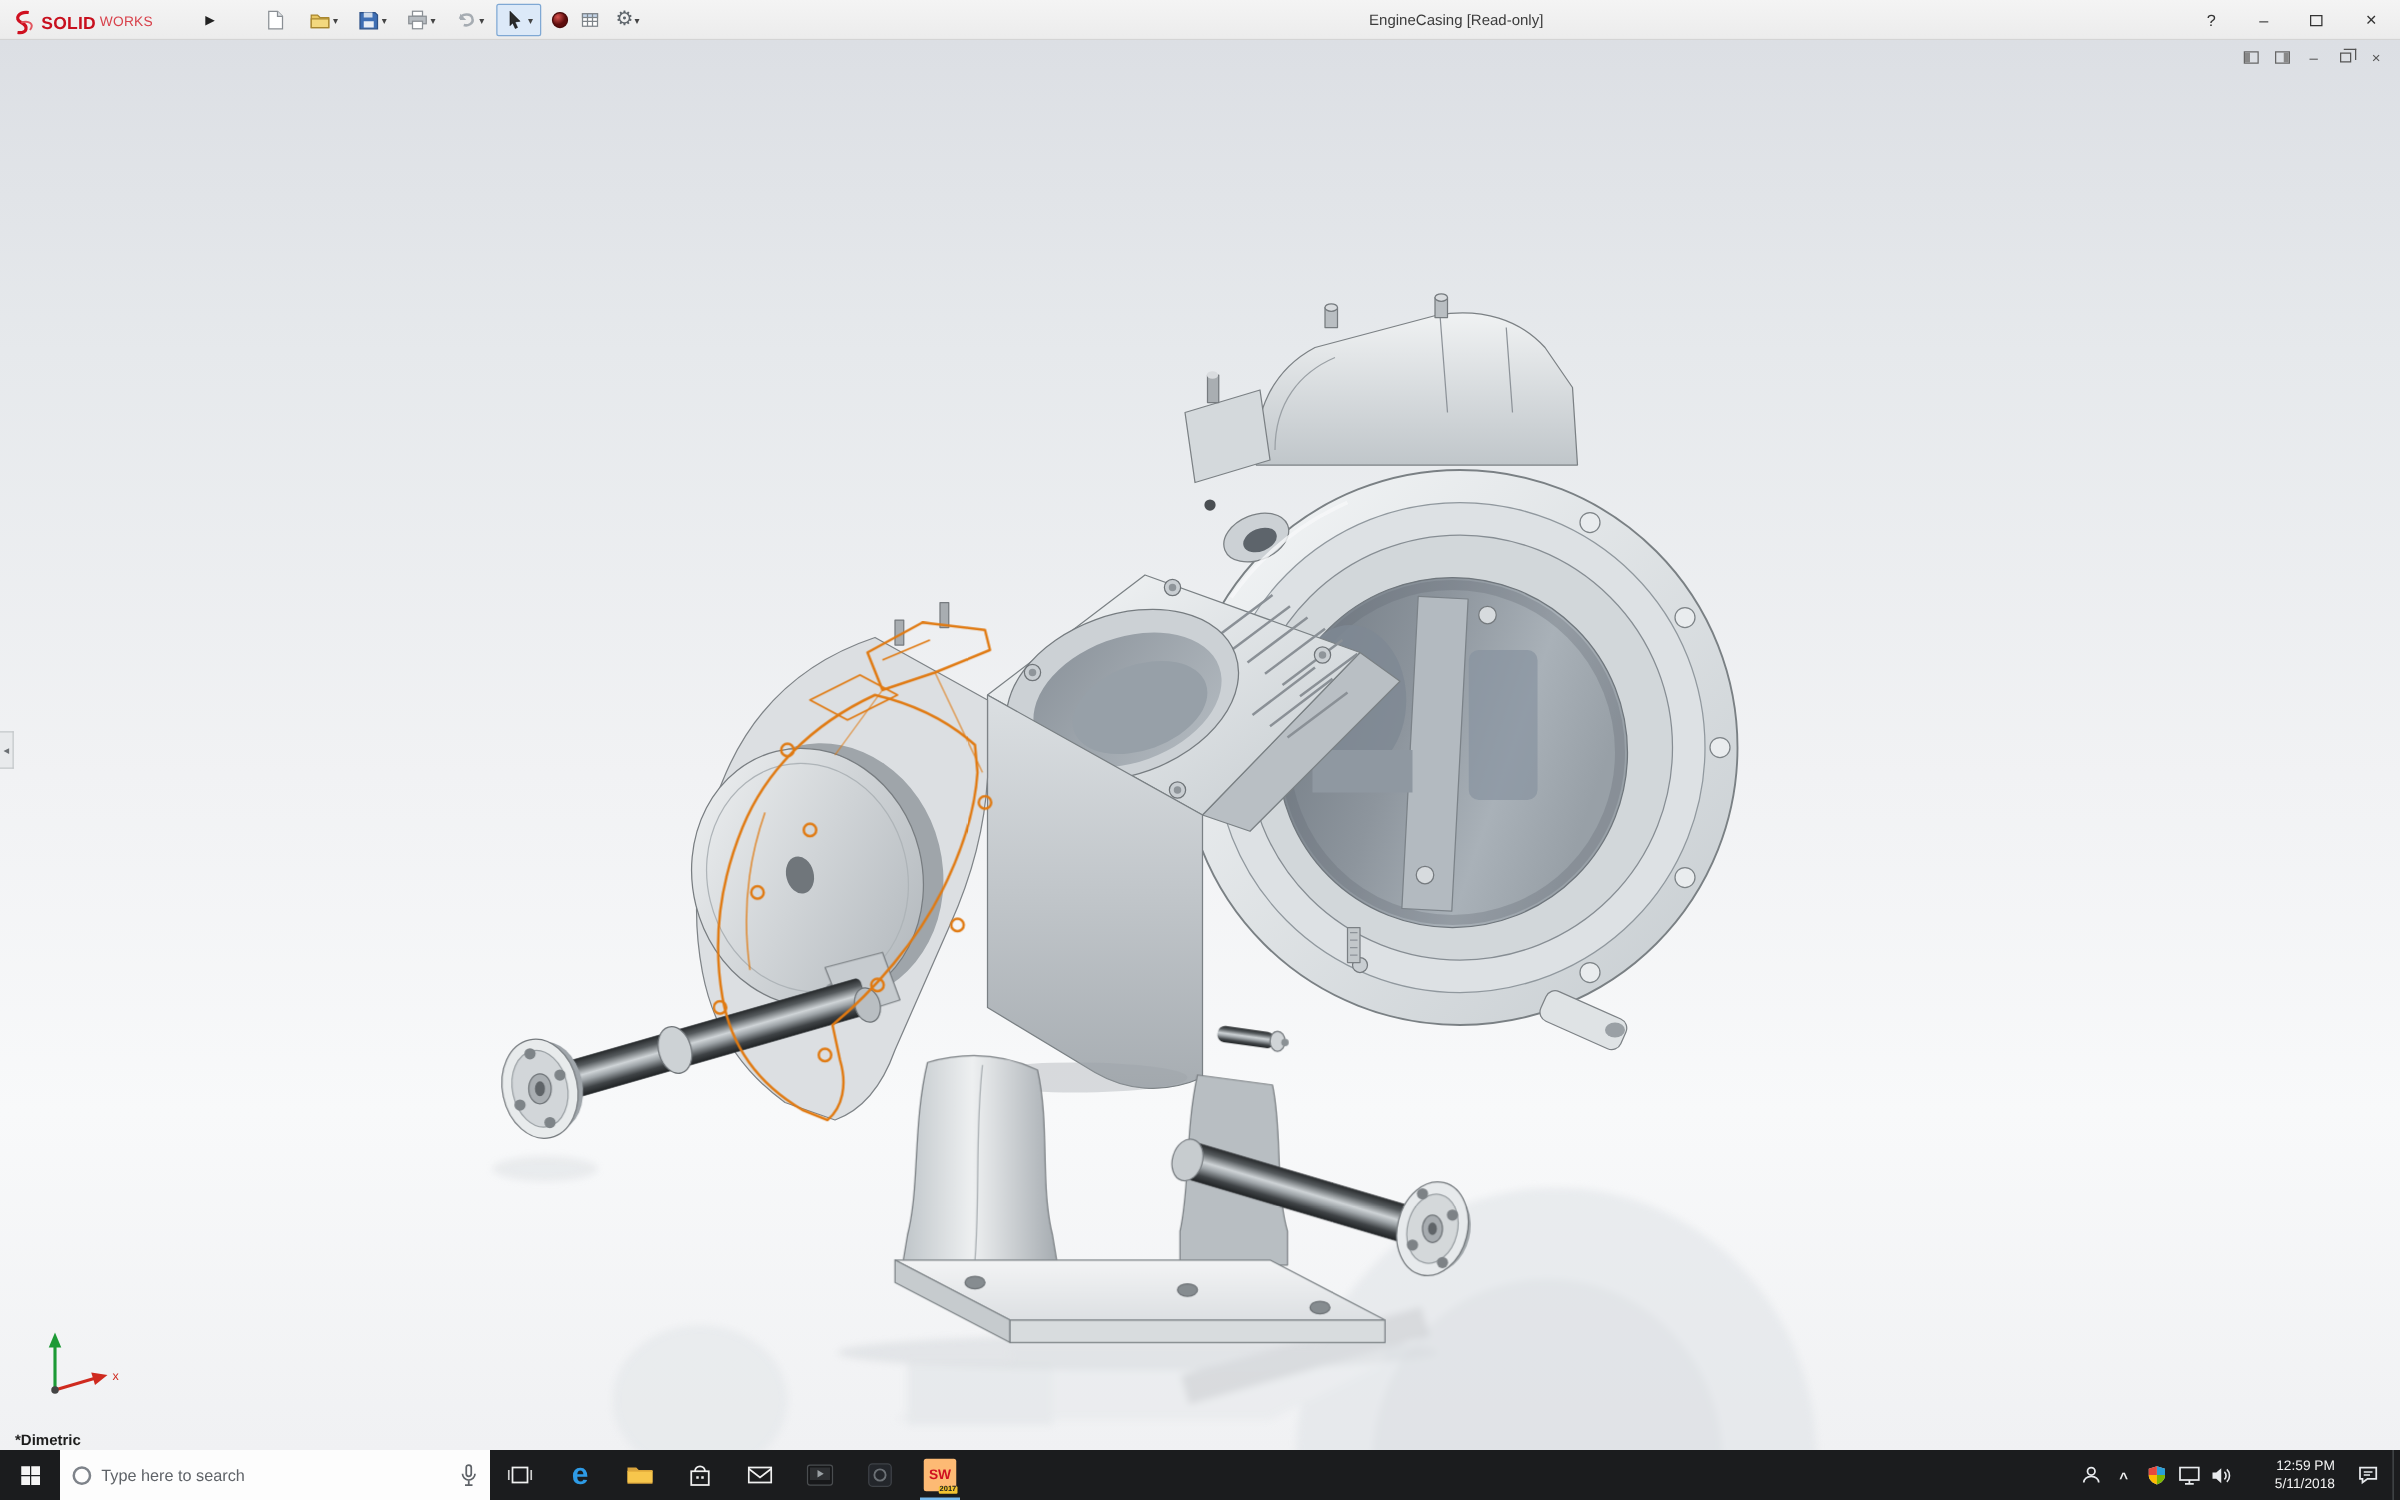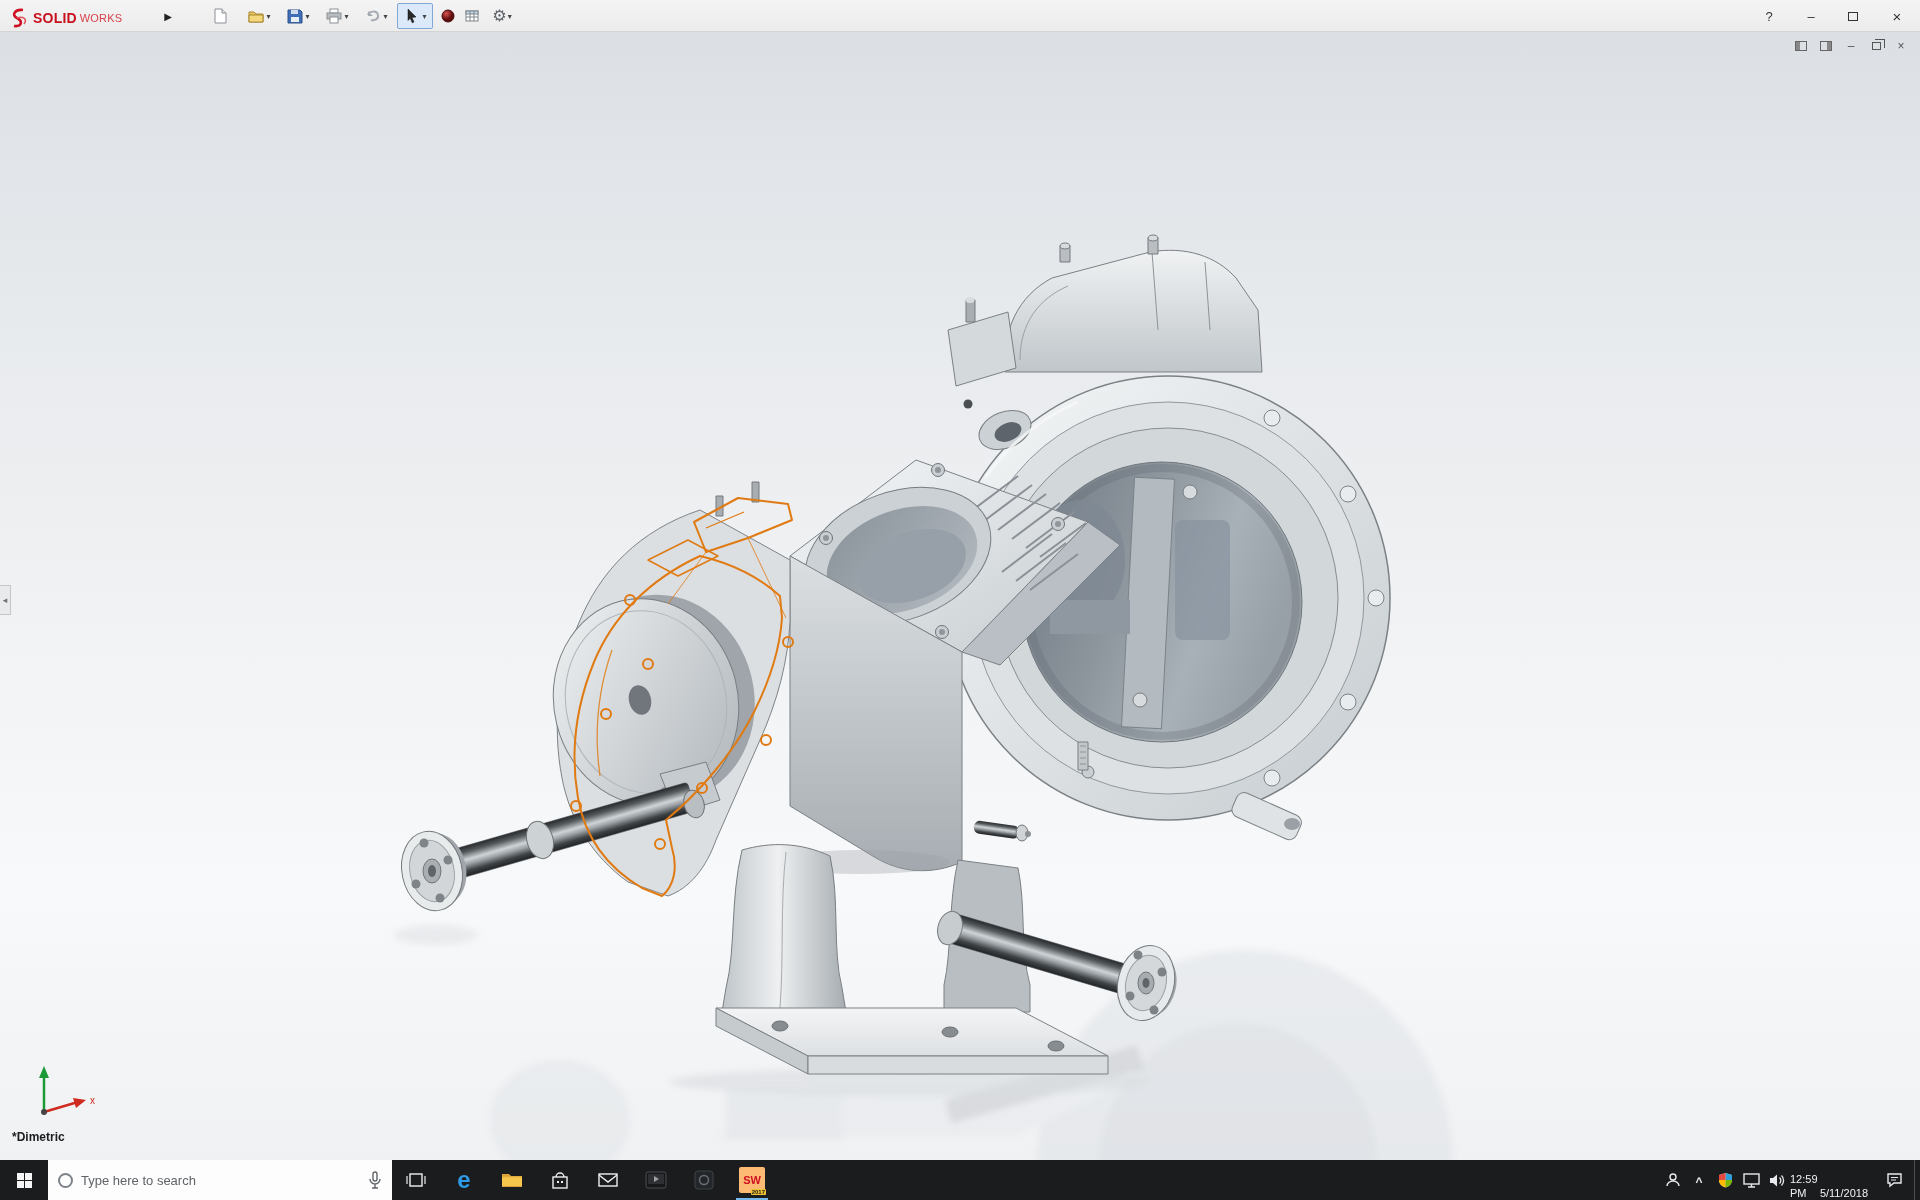--- a/index.html
+++ b/index.html
@@ -41,21 +41,21 @@
   .pane-ico { width:12px; height:10px; border:1px solid #666; position:relative; display:block; }
   .pane-ico.l::after { content:""; position:absolute; left:0; top:0; width:4px; height:8px; background:#888; }
   .pane-ico.r::after { content:""; position:absolute; right:0; top:0; width:4px; height:8px; background:#888; }
   .restore-ico { width:9px; height:8px; border:1px solid #555; position:relative; display:block; }
   .restore-ico::before { content:""; position:absolute; left:2px; top:-4px; width:9px; height:8px;
     border:1px solid #555; border-bottom:none; border-left:none; }
   .collapse-tab { position:absolute; left:0; top:553px; width:11px; height:30px; background:#e8eaec;
     border:1px solid #c3c7ca; border-left:none; display:flex; align-items:center; justify-content:center;
     font-size:9px; color:#6b7074; }
   .triad { position:absolute; left:14px; bottom:36px; }
-  .view-label { position:absolute; left:12px; bottom:16px; font-size:12px; font-weight:bold; color:#1d1d1d; }
+  .view-label { position:absolute; left:12px; bottom:1px; font-size:12px; font-weight:bold; color:#1d1d1d; }
 
   
   .taskbar { position:absolute; left:0; bottom:0; width:1920px; height:40px; background:#1b1c1e; z-index:60;
     display:flex; align-items:center; }
   .start-btn { width:48px; height:40px; display:flex; align-items:center; justify-content:center; }
   .win-logo { width:15px; height:15px; display:grid; grid-template-columns:7px 7px; grid-template-rows:7px 7px; gap:1px; }
   .win-logo span { background:#f5f5f5; }
   .search-box { width:344px; height:40px; background:#fdfdfd; display:flex; align-items:center;
     padding:0 10px; gap:8px; }
   .search-box input { flex:1; border:none; outline:none; font-size:13px; color:#b91c1c; background:transparent;
@@ -67,21 +67,21 @@
   .app-btn.running::after { content:""; position:absolute; bottom:0; left:8px; right:8px; height:2px; background:#76b9ed; }
   .edge-e { font-size:24px; font-weight:bold; color:#2e9be6; line-height:1; }
   .sw-tile { width:26px; height:26px; background:#fdba74; border-radius:2px; position:relative;
     display:flex; align-items:center; justify-content:center; }
   .sw-txt { color:#cf1020; font-weight:bold; font-size:11px; }
   .sw-badge { position:absolute; right:-1px; bottom:-2px; background:#f2c230; color:#222; font-size:6px;
     font-weight:bold; padding:0 1px; border-radius:1px; }
   .tray { margin-left:auto; height:40px; display:flex; align-items:center; }
   .tray-ico { width:26px; height:40px; display:flex; align-items:center; justify-content:center; }
   .tray-caret { color:#eee; font-size:12px; font-weight:bold; transform:translateY(2px); }
-  .clock { width:84px; height:40px; display:flex; flex-direction:row; align-items:flex-end;
+  .clock { width:84px; height:40px; display:flex; flex-direction:column; align-items:flex-end;
     justify-content:center; color:#f2f2f2; font-size:11px; line-height:14px; padding-right:6px; }
   .sliver { width:6px; height:40px; border-left:1px solid #4a4d50; }
 </style>
 </head>
 <body>
 
 <div id="screen">
 
   <div class="titlebar">
     <div class="brand">
@@ -154,20 +154,21 @@
           <rect x="2" y="3" width="12" height="3" fill="#c5d6ea" stroke="#7f858a"></rect>
           <path d="M6 3 v10 M10 3 v10 M2 9 h12" stroke="#7f858a" fill="none"></path>
         </svg>
       </div>
       <div class="tb-btn w">
         <span class="gear-glyph">⚙</span>
         <span class="caret">▾</span>
       </div>
     </div>
 
+    <div class="win-title">EngineCasing [Read-only]</div>
 
     <div class="win-controls">
       <div class="win-ctl">?</div>
       <div class="win-ctl">–</div>
       <div class="win-ctl">
           <span class="max-box"></span>
         </div>
       <div class="win-ctl" style="width:46px;font-size:15px;">×</div>
     </div>
   </div>

